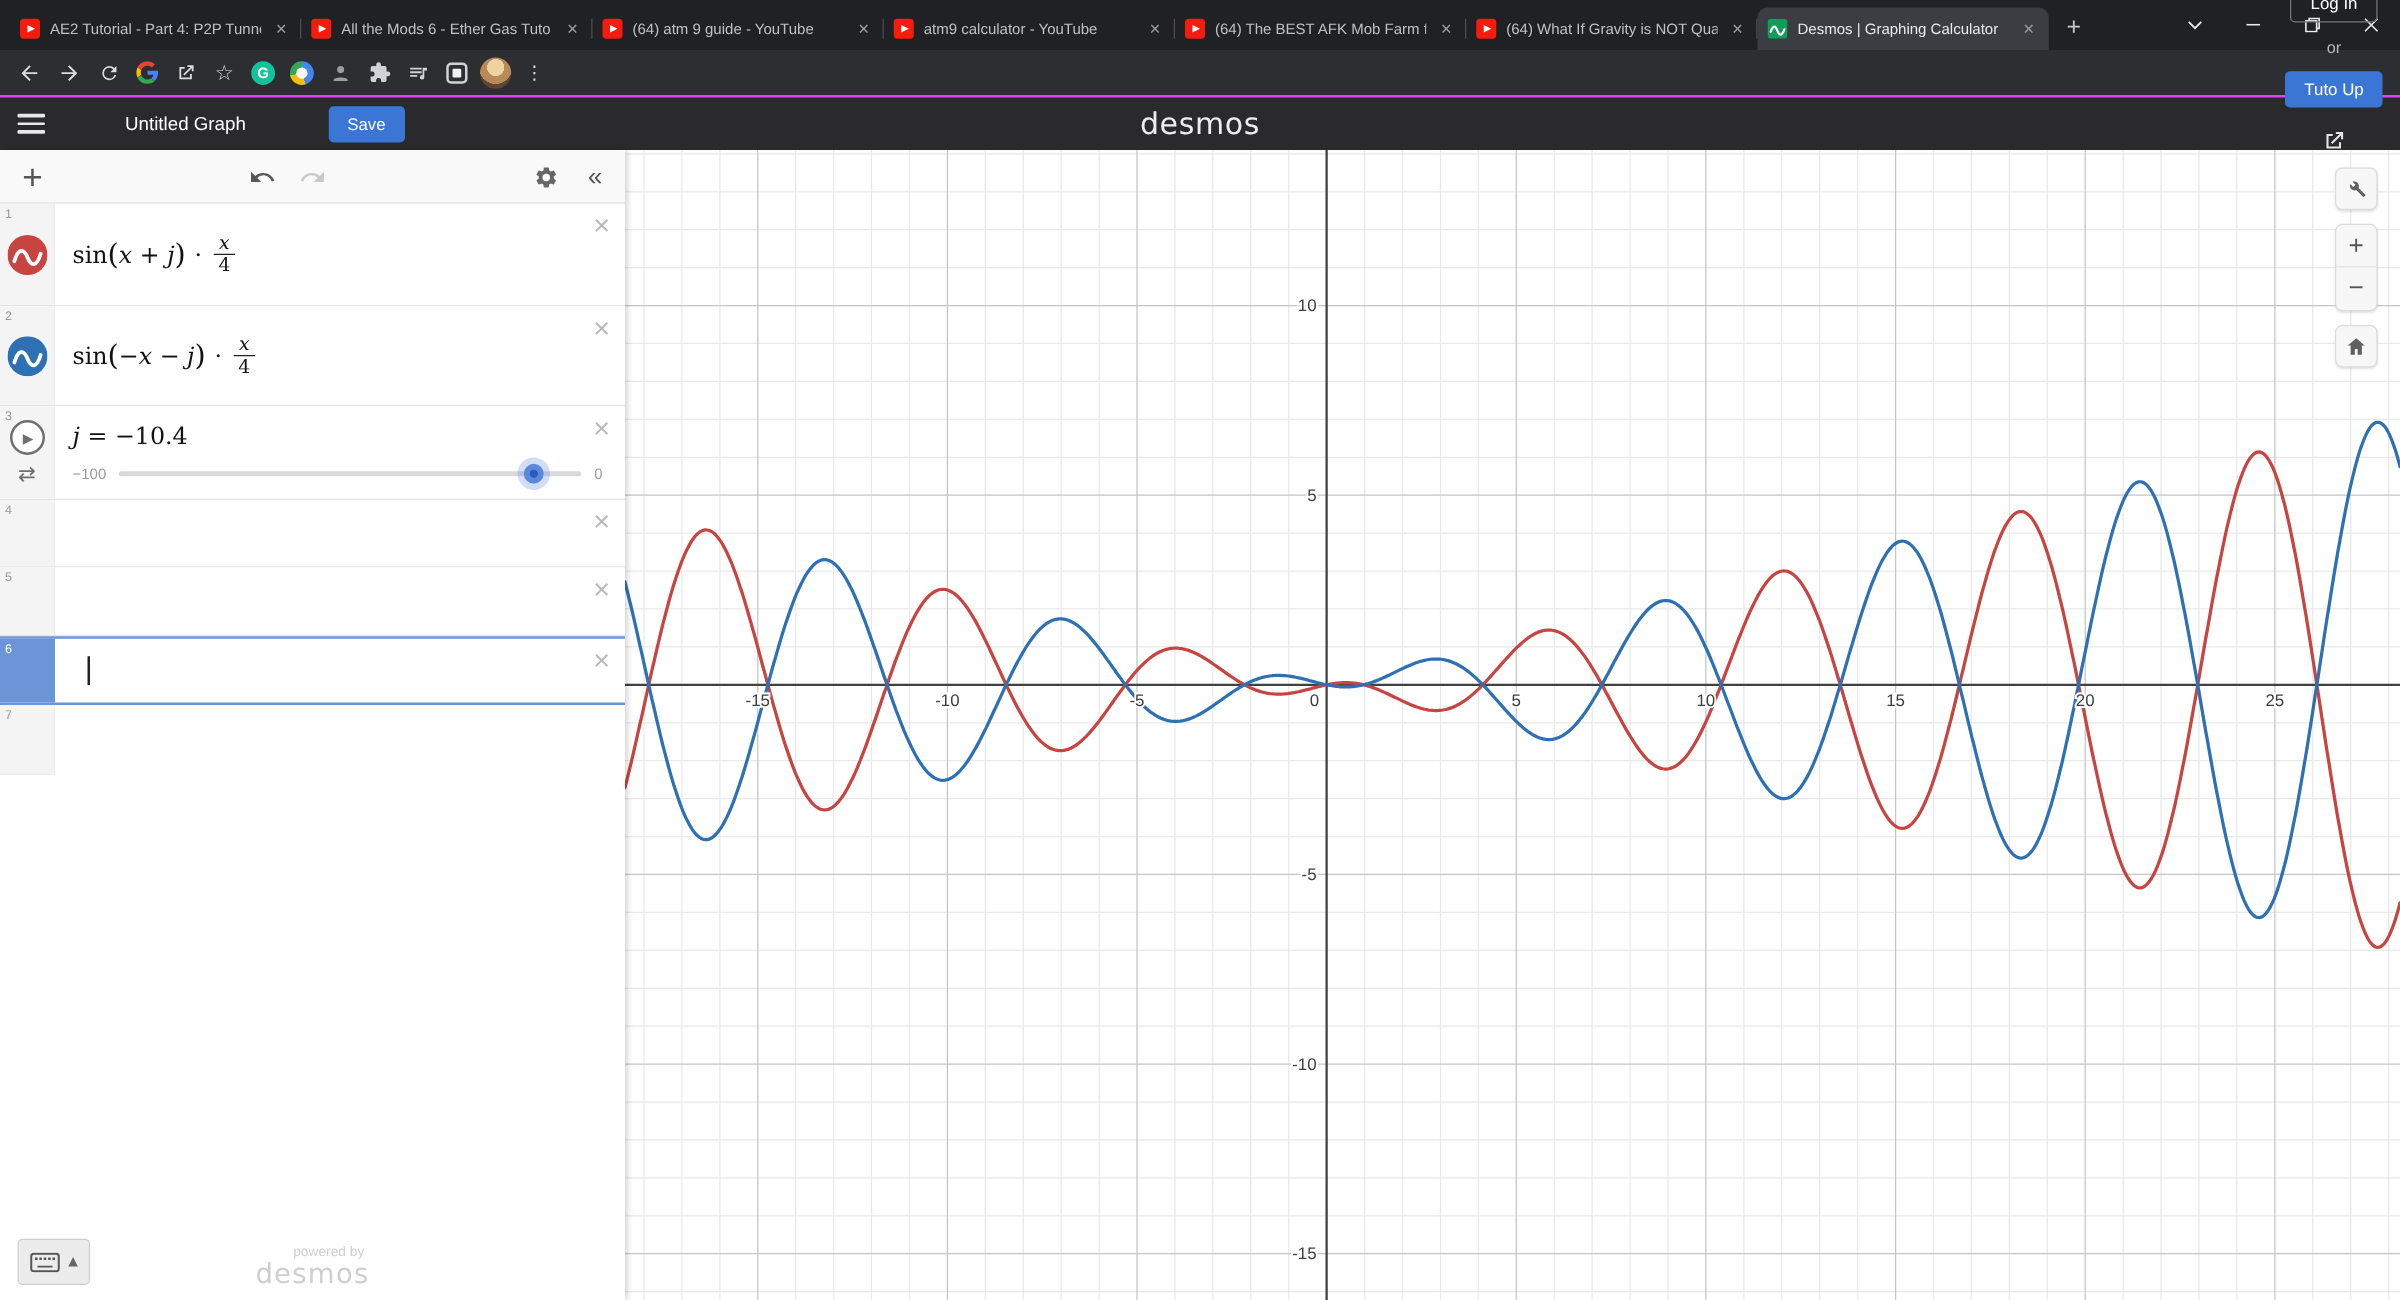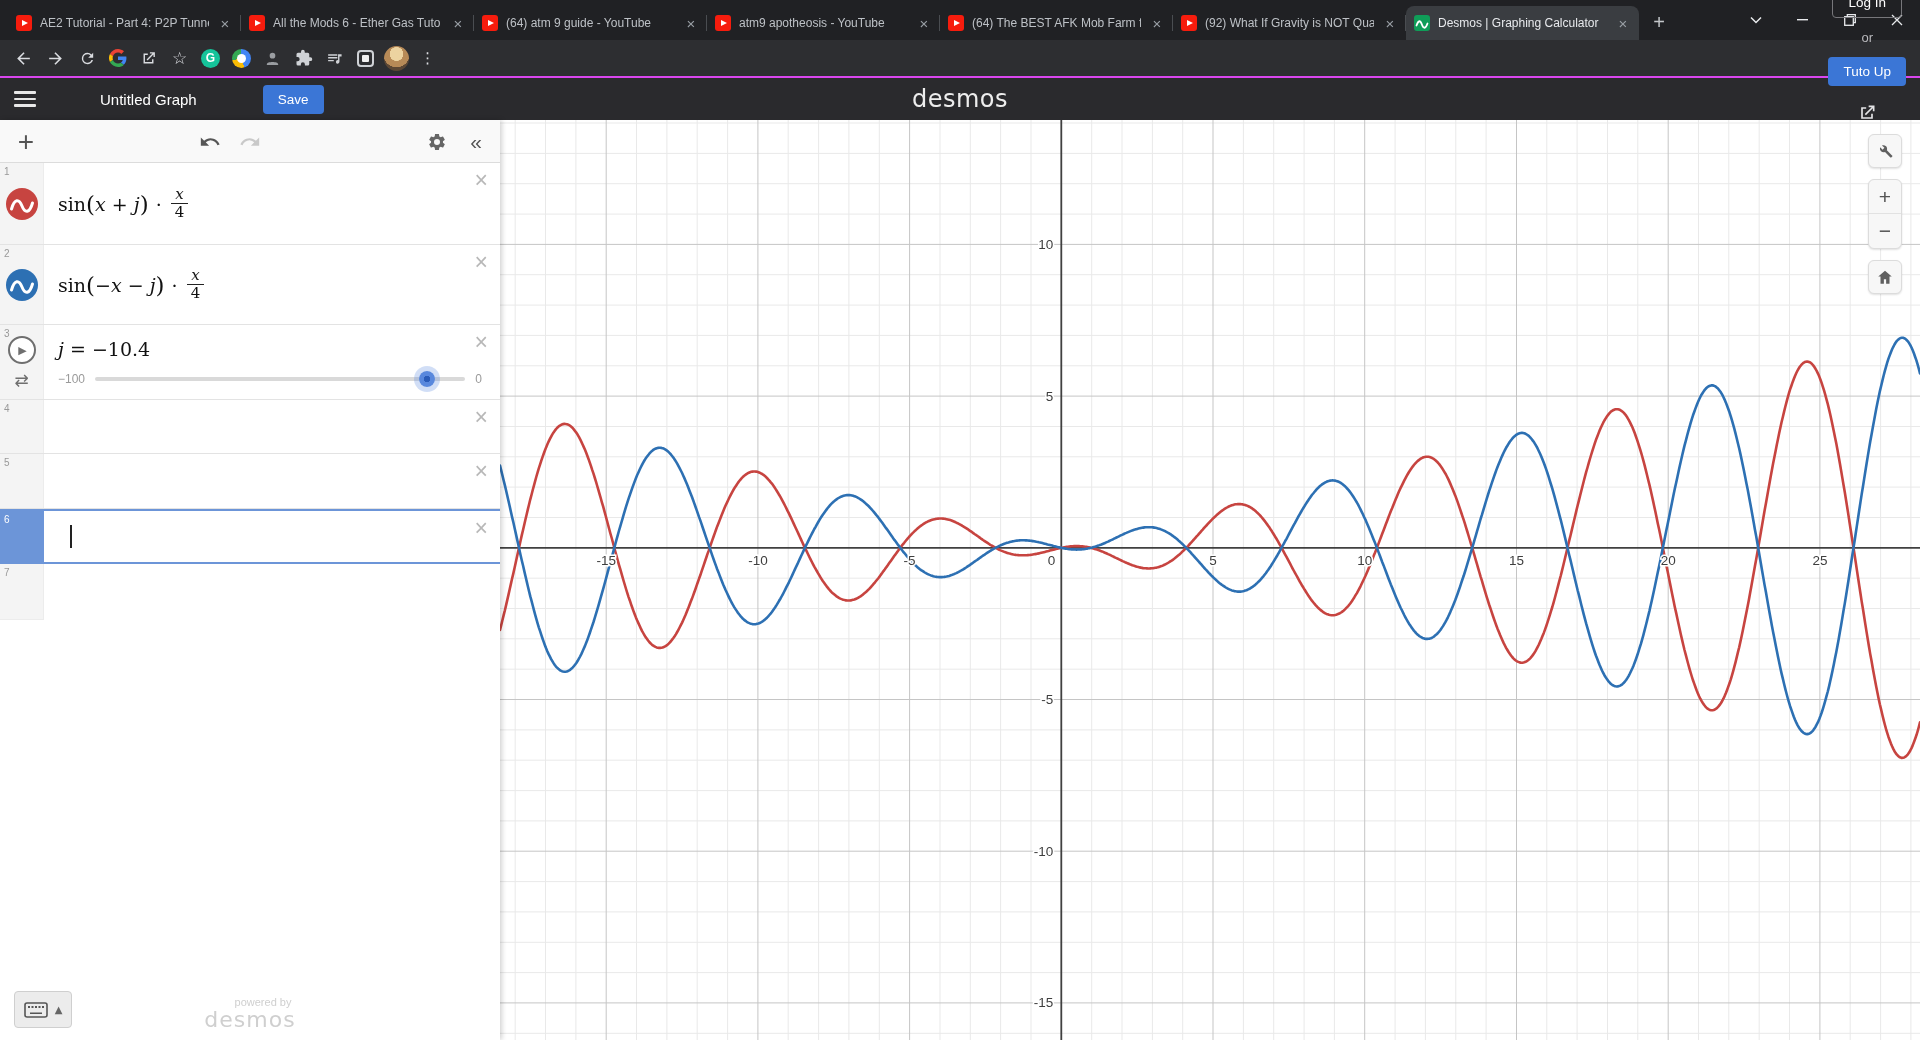--- a/index.html
+++ b/index.html
@@ -158,33 +158,33 @@
       <span class="sep"></span>
     </div>
     <div class="tab">
       <span class="favicon-yt"></span>
       <span class="tab-title">(64) atm 9 guide - YouTube</span>
       <span class="tab-close">×</span>
       <span class="sep"></span>
     </div>
     <div class="tab">
       <span class="favicon-yt"></span>
-      <span class="tab-title">atm9 apotheosis - YouTube</span>
+      <span class="tab-title">atm9 calculator - YouTube</span>
       <span class="tab-close">×</span>
       <span class="sep"></span>
     </div>
     <div class="tab">
       <span class="favicon-yt"></span>
       <span class="tab-title">(64) The BEST AFK Mob Farm fo</span>
       <span class="tab-close">×</span>
       <span class="sep"></span>
     </div>
     <div class="tab">
       <span class="favicon-yt"></span>
-      <span class="tab-title">(92) What If Gravity is NOT Qua</span>
+      <span class="tab-title">(64) What If Gravity is NOT Qua</span>
       <span class="tab-close">×</span>
       <span class="sep"></span>
     </div>
     <div class="tab active">
       <svg class="favicon-desmos" viewBox="0 0 16 16">
         <rect width="16" height="16" rx="3" fill="#0f9d58"></rect>
         <path d="M2.5 10.5c2-5.5 3.8-5.5 5.4-1s3.6 4.5 5.6-1" stroke="#fff" stroke-width="1.8" fill="none" stroke-linecap="round"></path>
       </svg>
       <span class="tab-title">Desmos | Graphing Calculator</span>
       <span class="tab-close">×</span>

